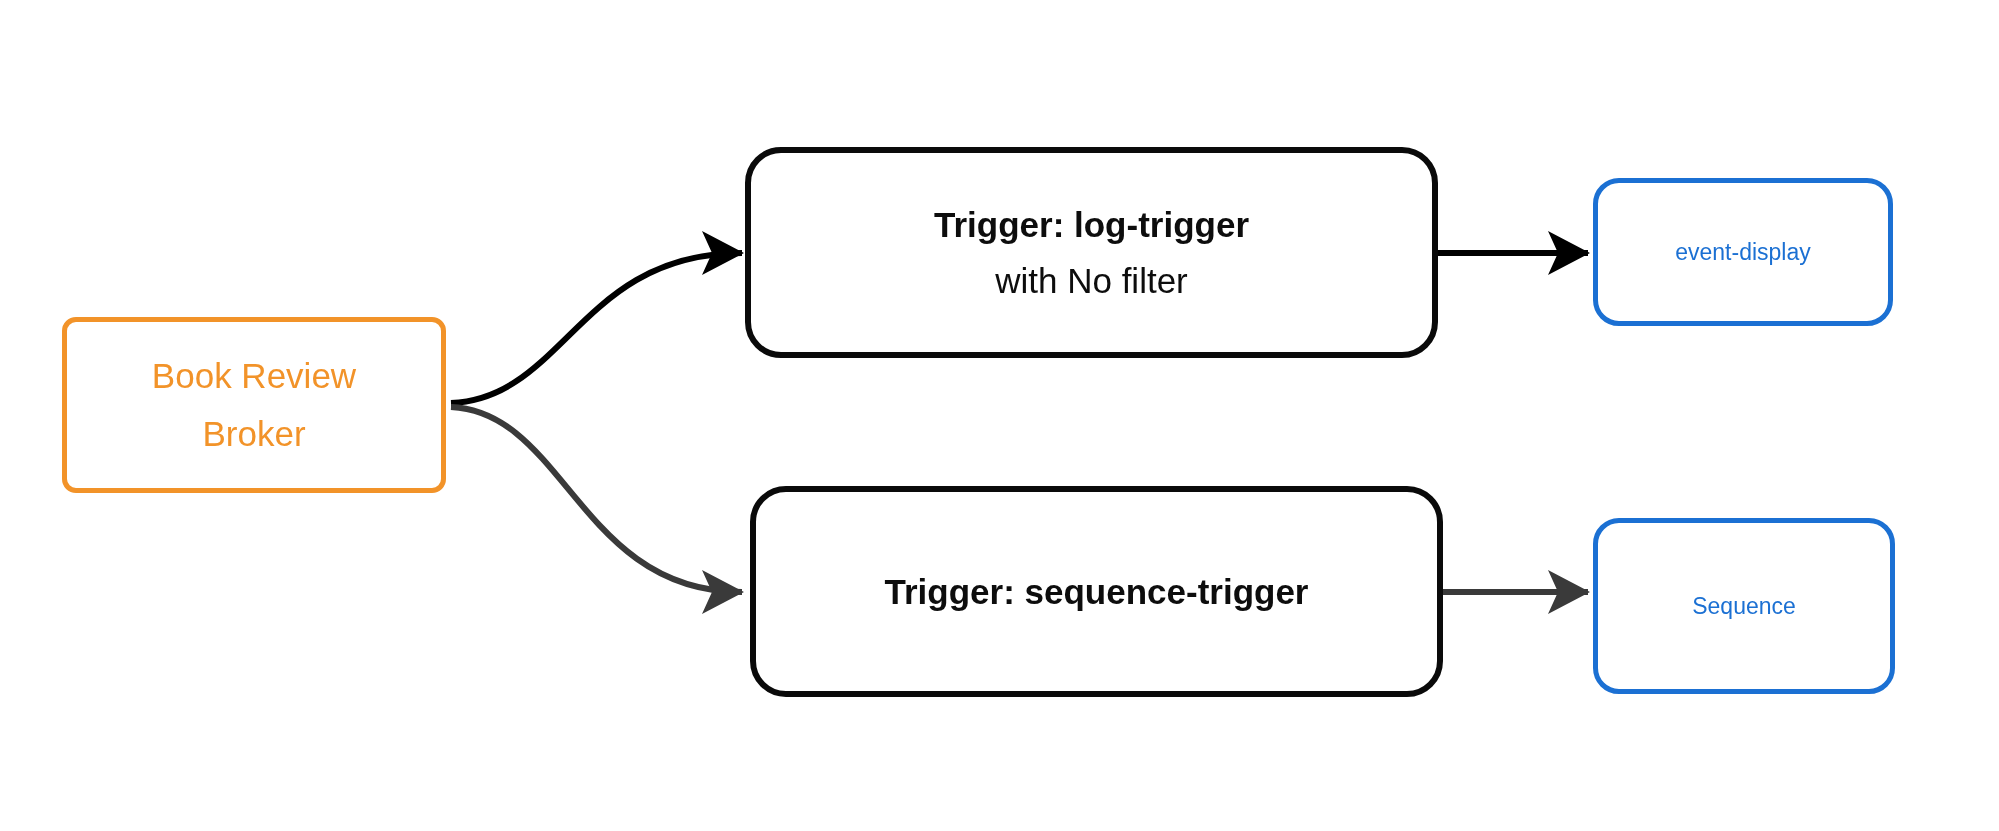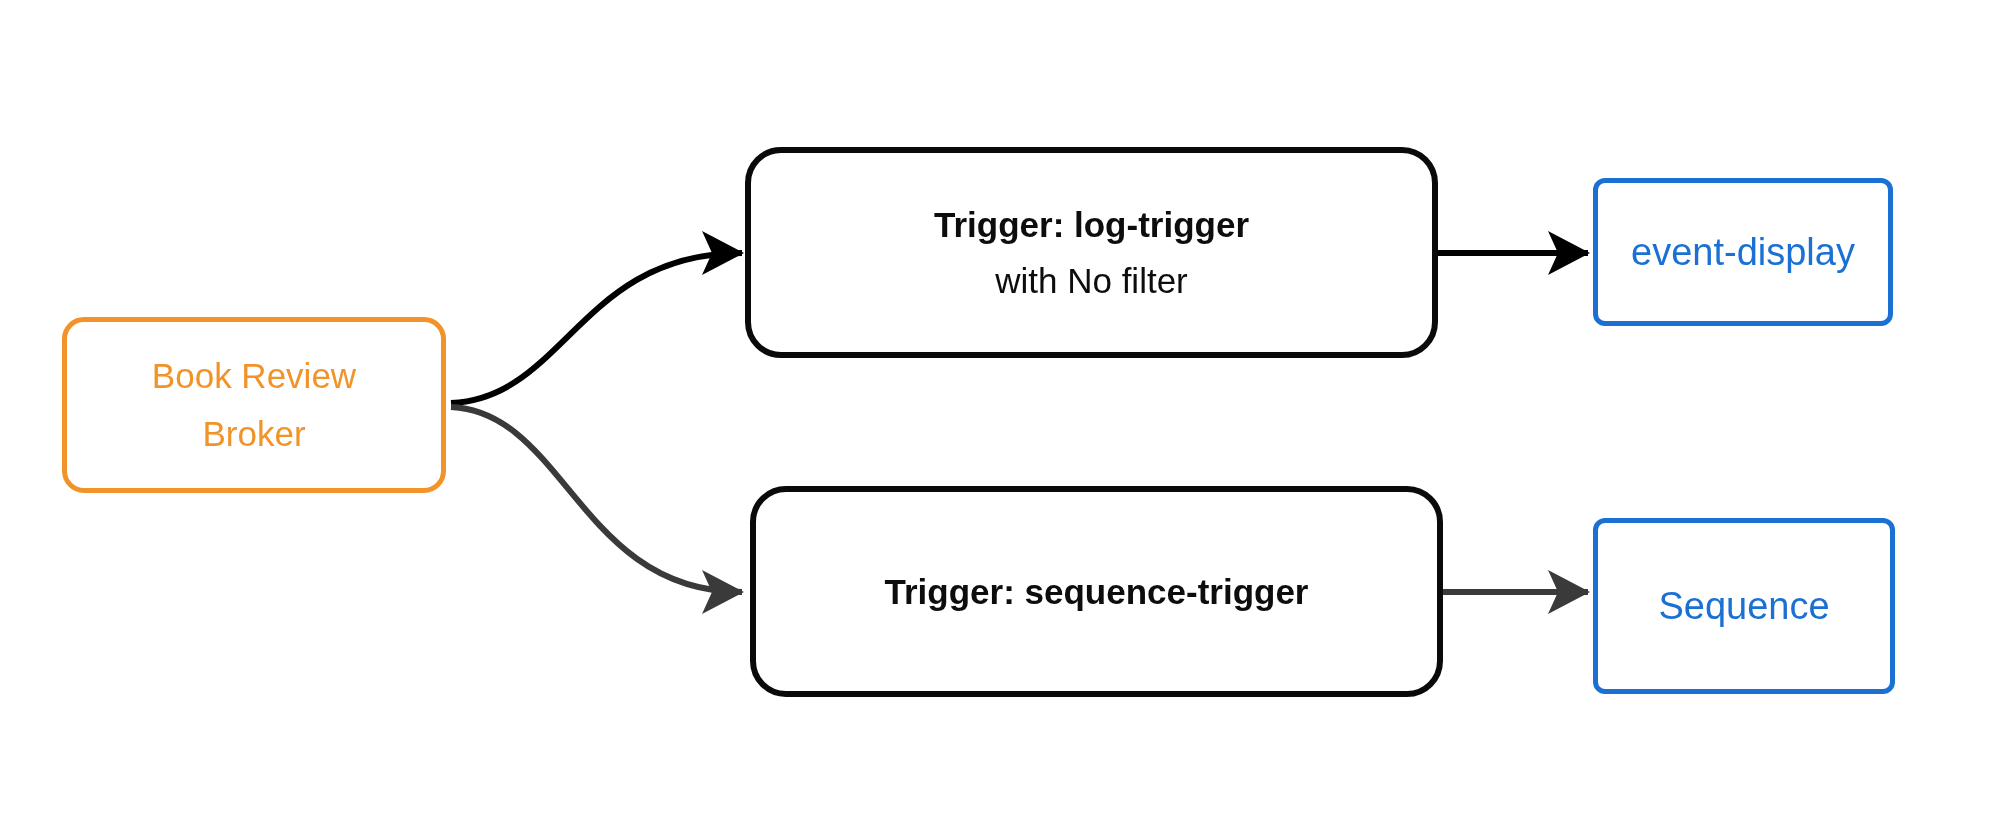--- a/index.html
+++ b/index.html
@@ -30,21 +30,21 @@
     align-items: center;
     justify-content: center;
     text-align: center;
   }
   .node-broker {
     left: 62px;
     top: 317px;
     width: 384px;
     height: 176px;
     border: 5px solid var(--broker-accent, #F29329);
-    border-radius: 22px;
+    border-radius: 14px;
     color: var(--broker-accent, #F29329);
     font-size: 35px;
     line-height: 58px;
   }
   .node-broker .wrap-label {
     display: inline-block;
     max-width: 270px;
   }
   .node-trigger {
     width: 693px;
@@ -53,23 +53,23 @@
     border-radius: 36px;
     color: var(--trigger-text, #0D0D0D);
     font-size: 35px;
     line-height: 56px;
   }
   .node-trigger-log { left: 745px; top: 147px; }
   .node-trigger-sequence { left: 750px; top: 486px; }
   .trigger-title { font-weight: 700; }
   .node-service {
     border: 5px solid var(--service-accent, #1B70D3);
-    border-radius: 12px;
+    border-radius: 26px;
     color: var(--service-accent, #1B70D3);
-    font-size: 38px;
+    font-size: 23px;
     line-height: 46px;
     text-align: center;
   }
   .node-event-display { left: 1593px; top: 178px; width: 300px; height: 148px; }
   .node-sequence { left: 1593px; top: 518px; width: 302px; height: 176px; }
   .edge {
     fill: none;
     stroke-width: 6px;
     stroke-linecap: butt;
   }

